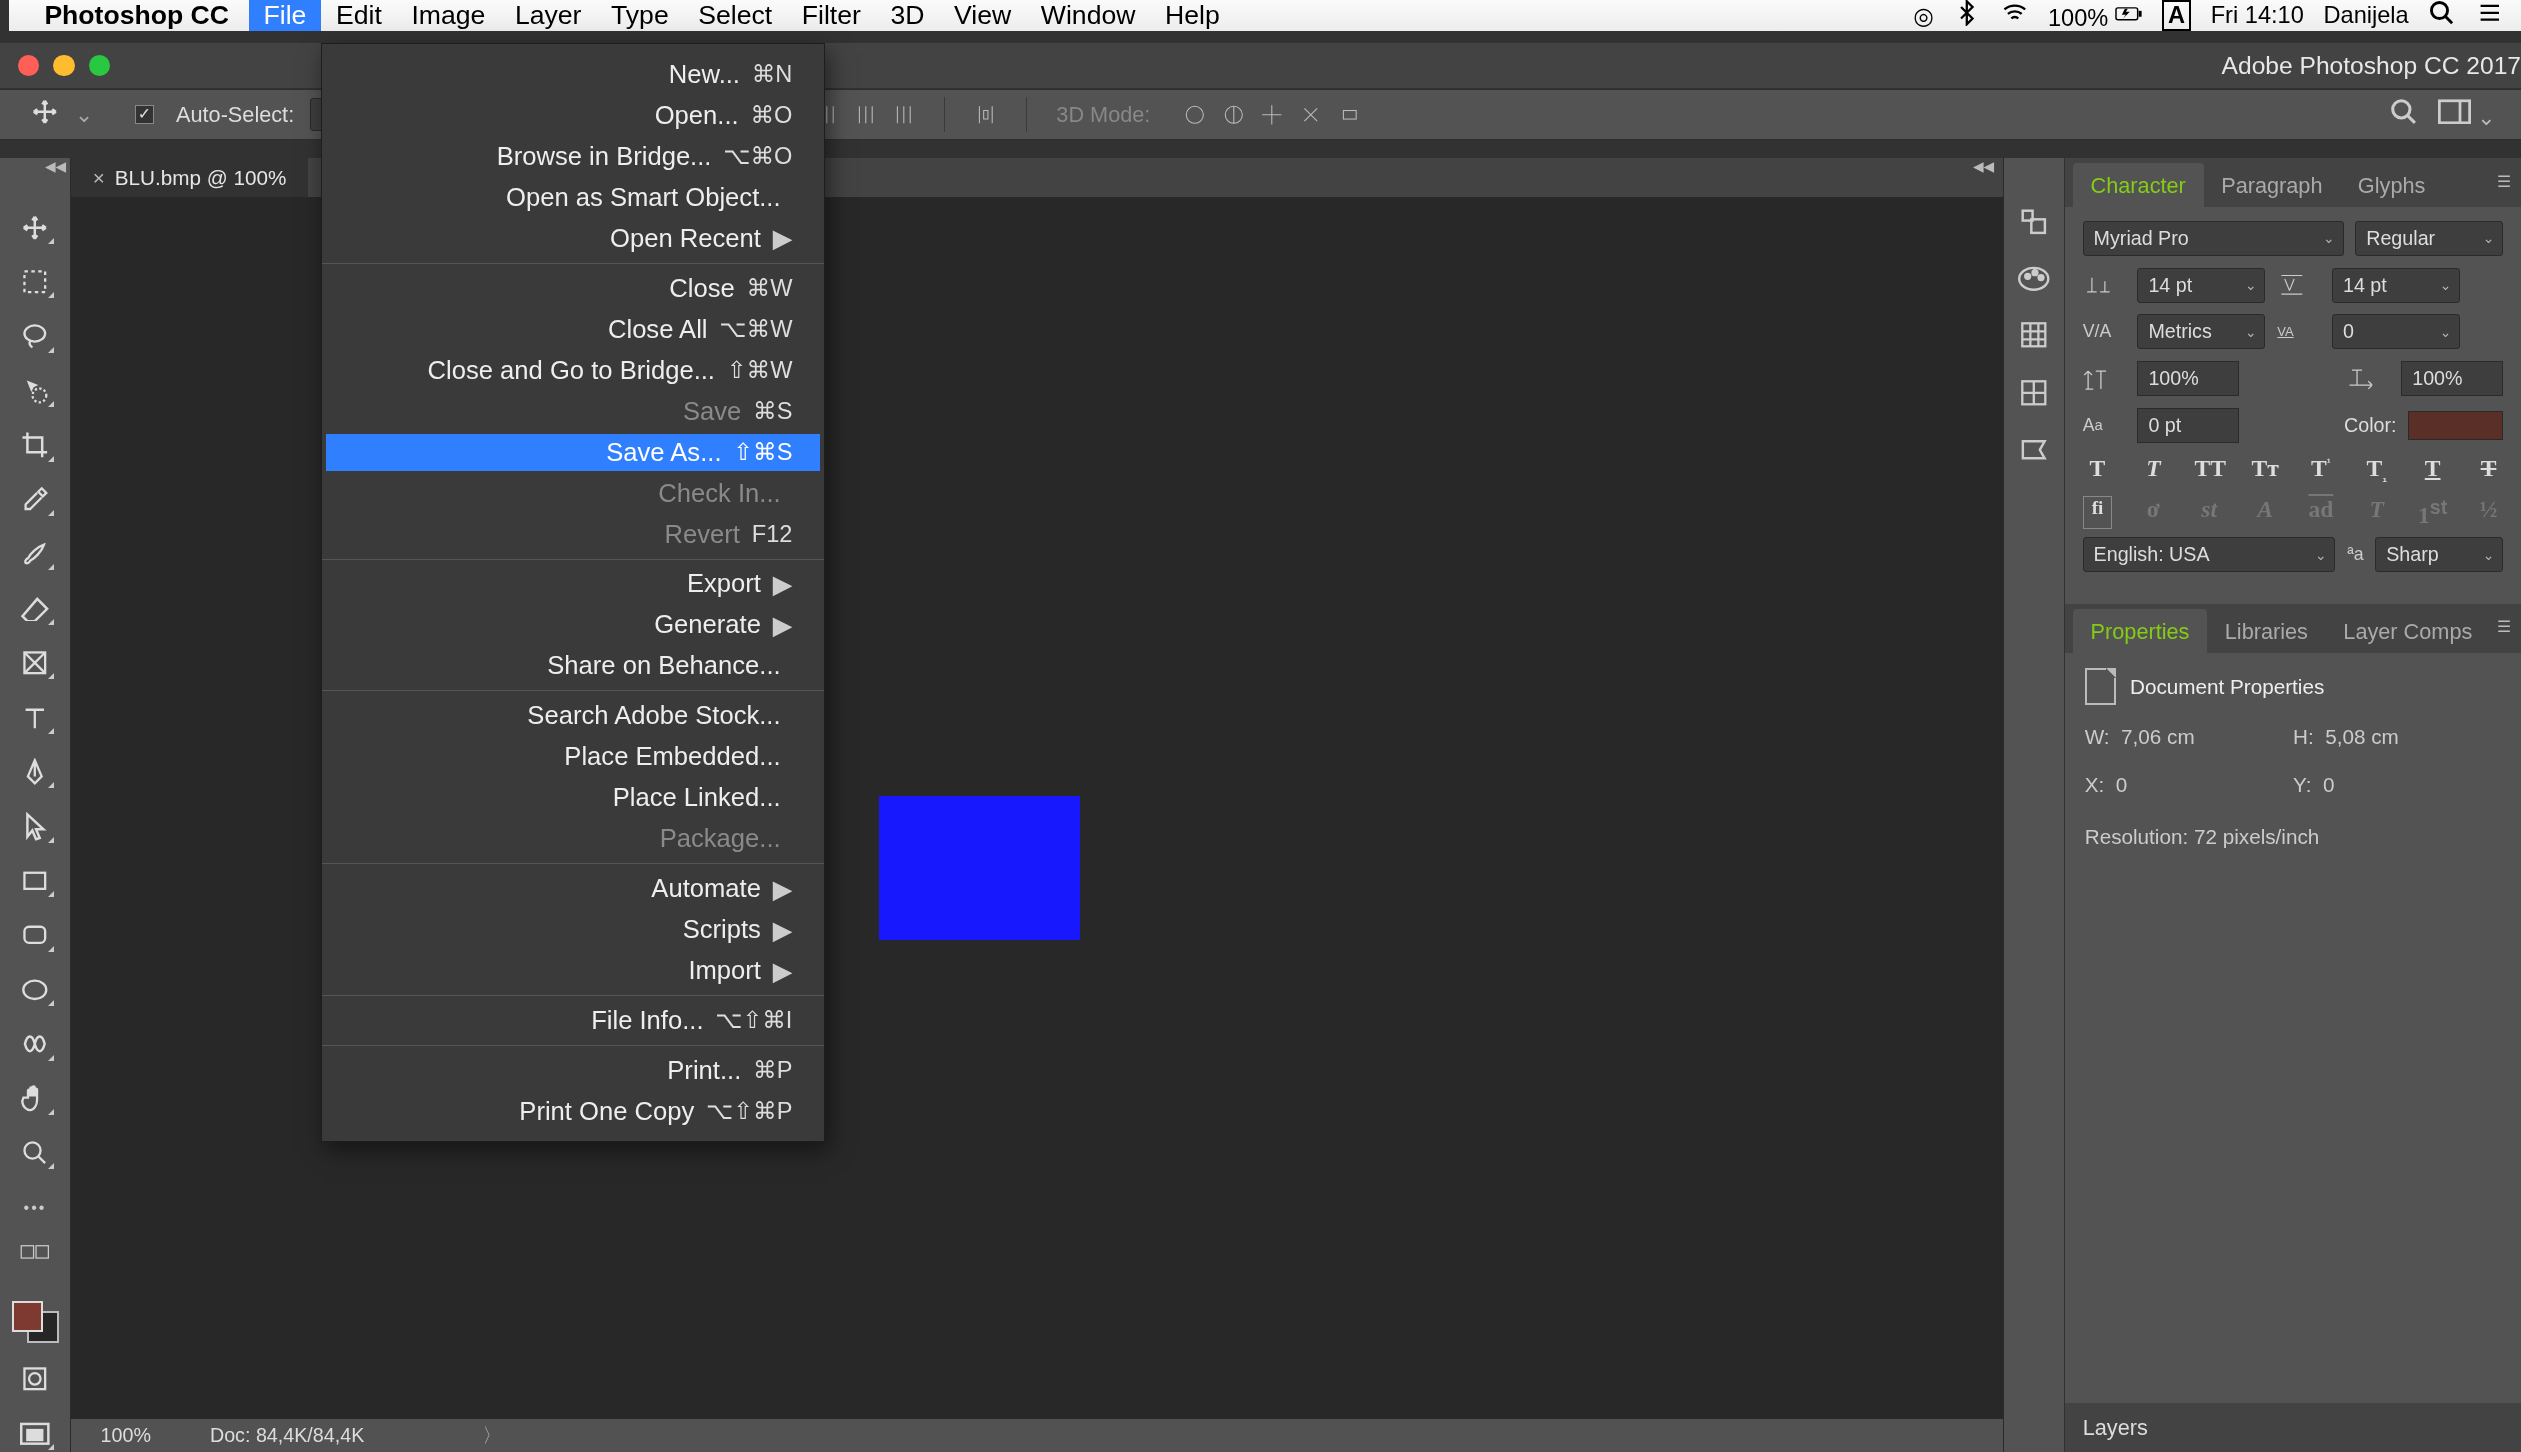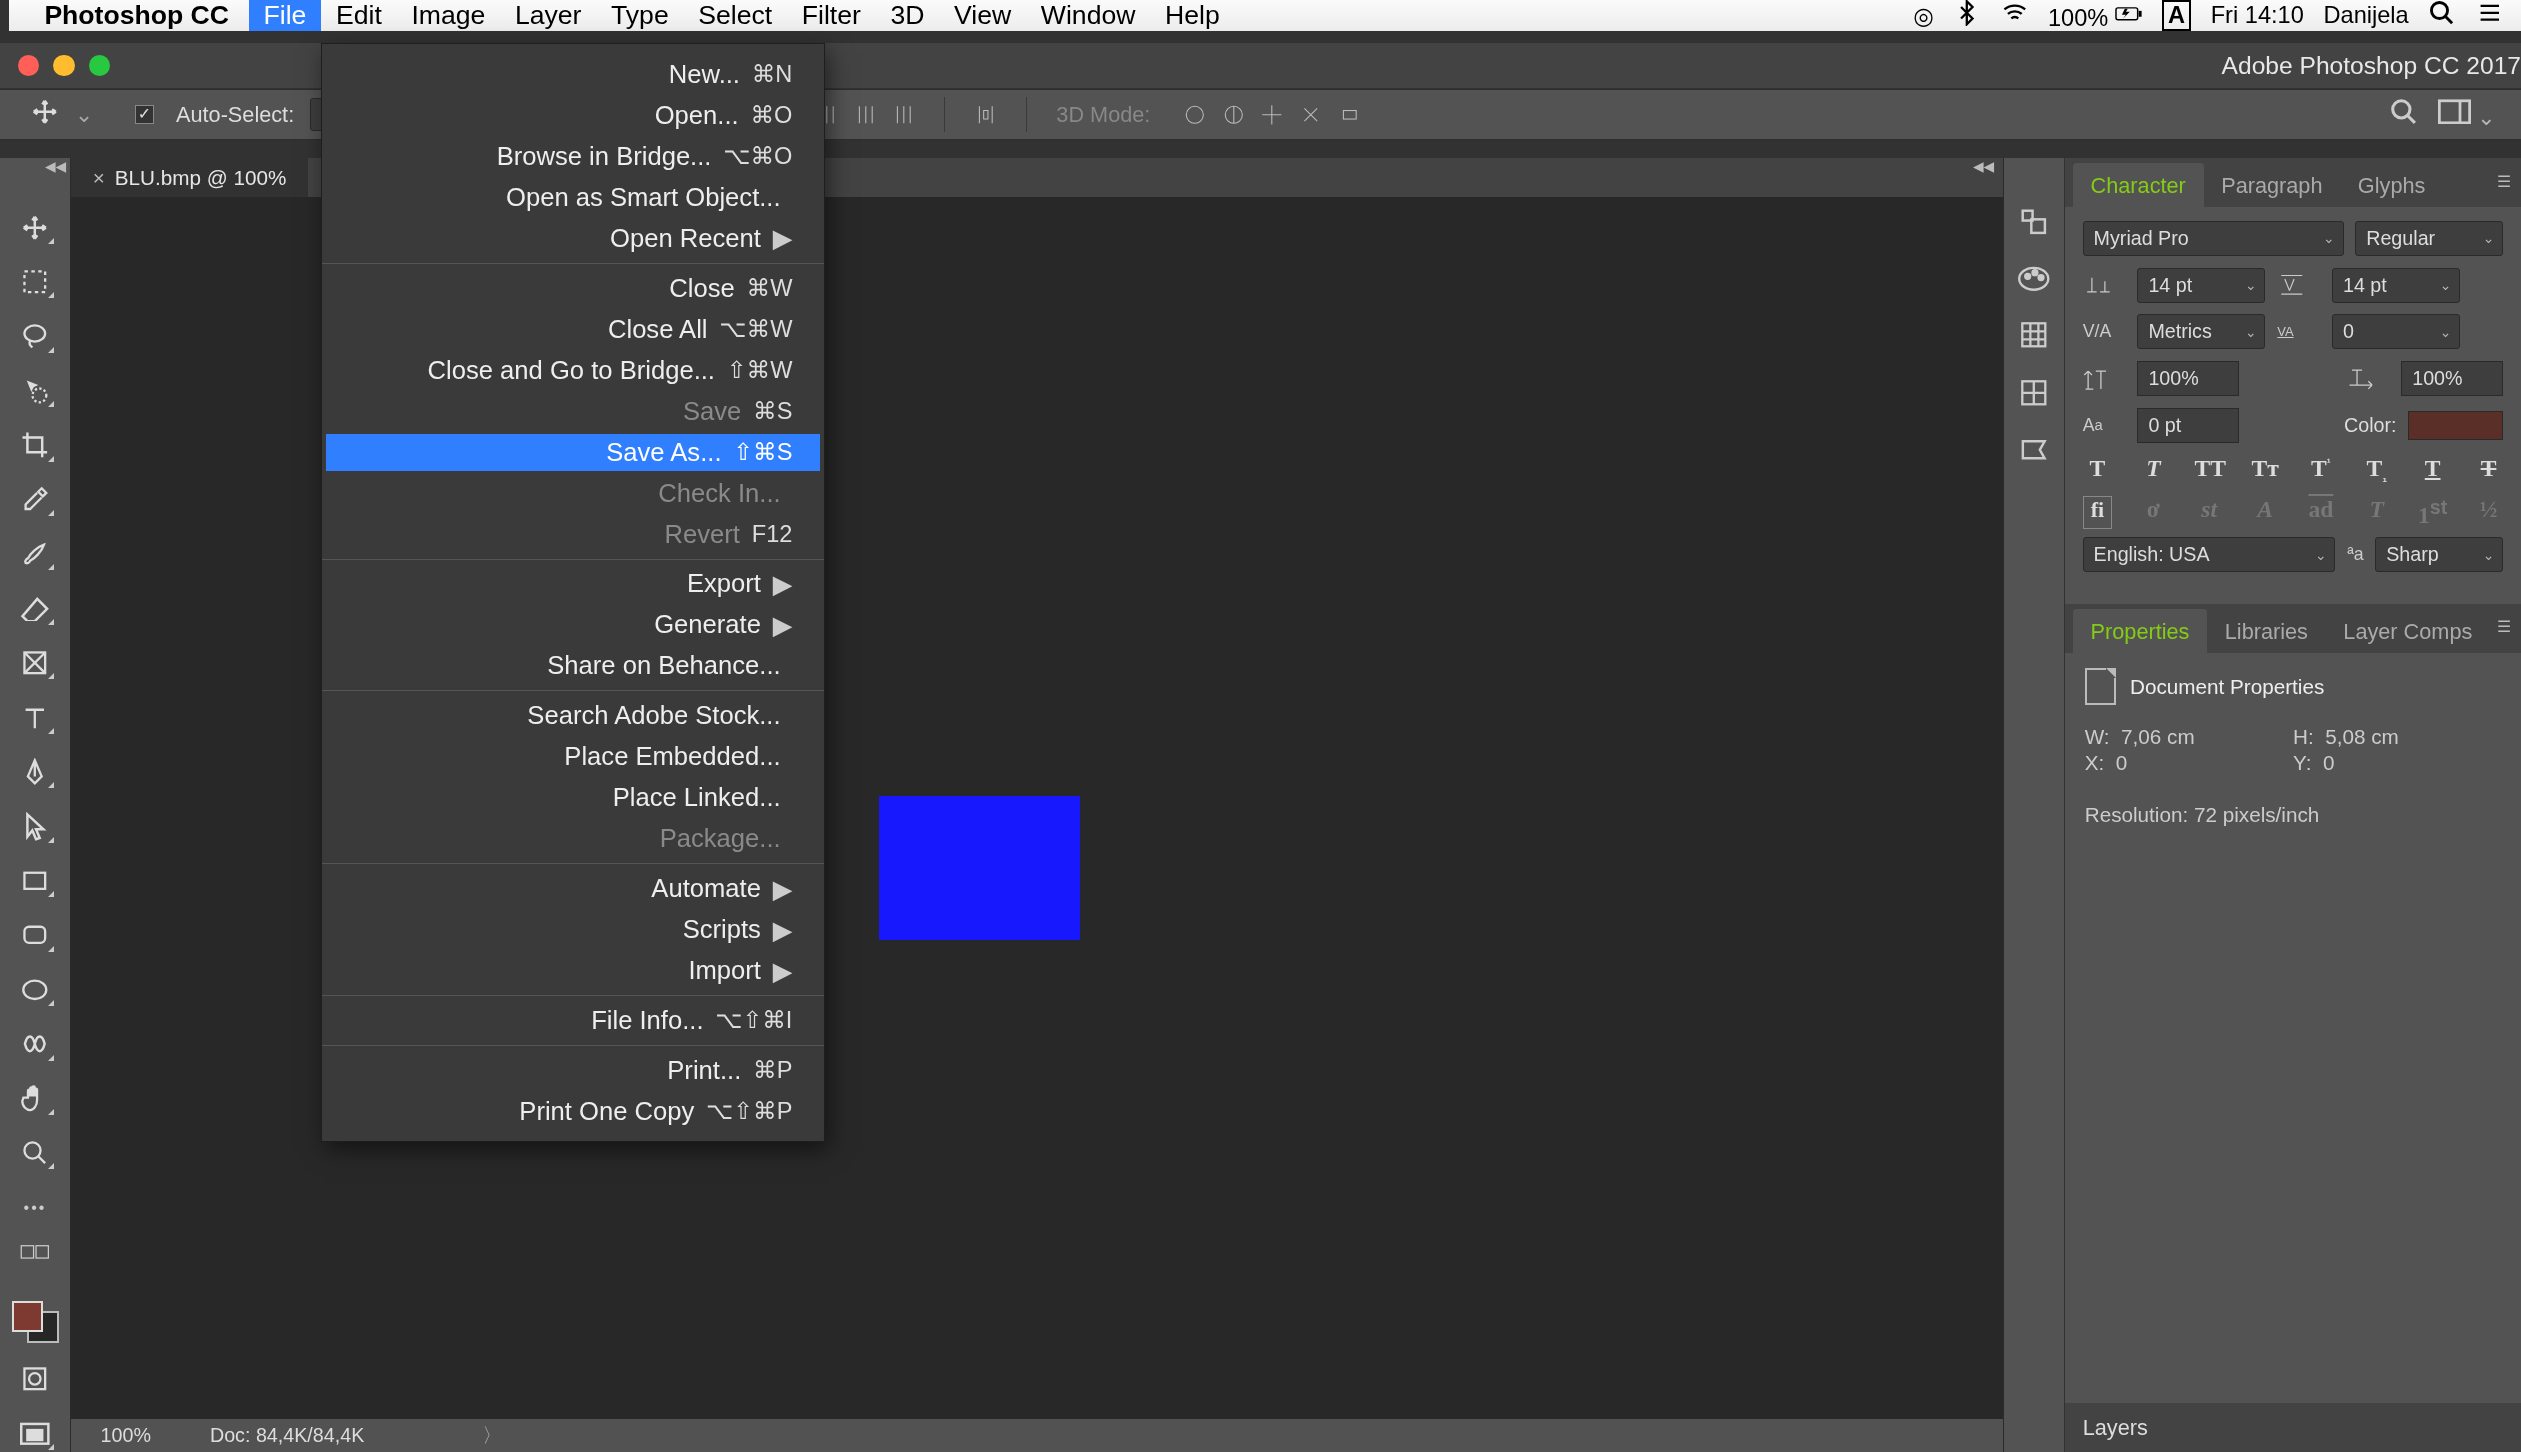--- a/index.html
+++ b/index.html
@@ -74,21 +74,21 @@
 .dd .car { position:absolute; right:7.9px; color:#bbb; font-size:13.8px; }
 .lab { width:43px; display:flex; align-items:center; }
 .ibox { background:#3e3e3e; border:1px solid #2a2a2a; height:35px; padding:0 9.9px; display:flex; align-items:center; width:102px; }
 .btnrow { display:flex; gap:19.7px; margin-top:11.8px; margin-bottom:7.9px; justify-content:space-between; }
 .btnrow span { font-weight:700; font-family: Georgia, serif; color:#ddd; font-size:23.6px; width:29.6px; text-align:center; }
 .btnrow span.dim { color:#777; }
 .prop-body { padding:15.8px 19.7px; color:#ccc; font-size:20.7px; }
 .prop-head { display:flex; align-items:center; gap:13.8px; margin-bottom:19.7px; }
 .prop-head .ico { width:31.5px; height:37px; border:2px solid #bbb; position:relative; }
 .prop-head .ico::after { content:""; position:absolute; right:-2px; top:-2px; border:5.9px solid transparent; border-left-color:#535353; border-bottom-color:#535353; background:#bbb; width:0; height:0; }
-.prop-grid { display:grid; grid-template-columns: 1fr 1fr; row-gap:2px; font-size:20.7px; }
+.prop-grid { display:grid; grid-template-columns: 1fr 1fr; row-gap:24px; font-size:20.7px; }
 .layers-bar { margin-top:auto; height:49px; background:#434343; display:flex; align-items:center; padding:0 17.7px; color:#ddd; font-size:21.7px; }
 
 
 .dropdown { position:absolute; top:43px; left:321px; width:504px; background:#3a3a3a; border:1px solid #1e1e1e; box-shadow: 3.9px 7.9px 21.7px rgba(0,0,0,.5); padding:7.9px 0; z-index:100; }
 .dropdown .row { display:flex; align-items:center; height:37px; padding:0 27.6px; margin:4px; color:#eee; font-size:25.6px; justify-content:flex-end; }
 .dropdown .row.disabled { color:#8a8a8a; }
 .dropdown .row.hl { background:#2f7fff; color:#fff; }
 .dropdown hr { border:none; border-top:1px solid #555; margin:5.9px 0; }
 .dropdown .sc { color:#ddd; font-size:23.6px; }
 .dropdown .row.hl .sc { color:#fff; }
@@ -519,21 +519,21 @@
         <span>T</span>
         <span style="font-style:italic">T</span>
         <span>TT</span>
         <span>Tᴛ</span>
         <span>T<sup style="font-size:11.8px">¹</sup></span>
         <span>T<sub style="font-size:11.8px">₁</sub></span>
         <span style="text-decoration:underline">T</span>
         <span style="text-decoration:line-through">T</span>
       </div>
       <div class="btnrow">
-        <span style="border:1px solid #888;padding:0 1px;font-size:22px">fi</span>
+        <span style="border:1px solid #888;padding:0 1px;font-size:19px">fi</span>
         <span class="dim">ơ</span>
         <span class="dim" style="font-style:italic">st</span>
         <span class="dim" style="font-style:italic">A</span>
         <span class="dim" style="text-decoration:overline">ad</span>
         <span class="dim" style="font-style:italic">T</span>
         <span class="dim">1<sup>st</sup></span>
         <span class="dim">½</span>
       </div>
       <div class="row" style="margin-top:7.9px">
         <div class="dd" style="flex:1">

